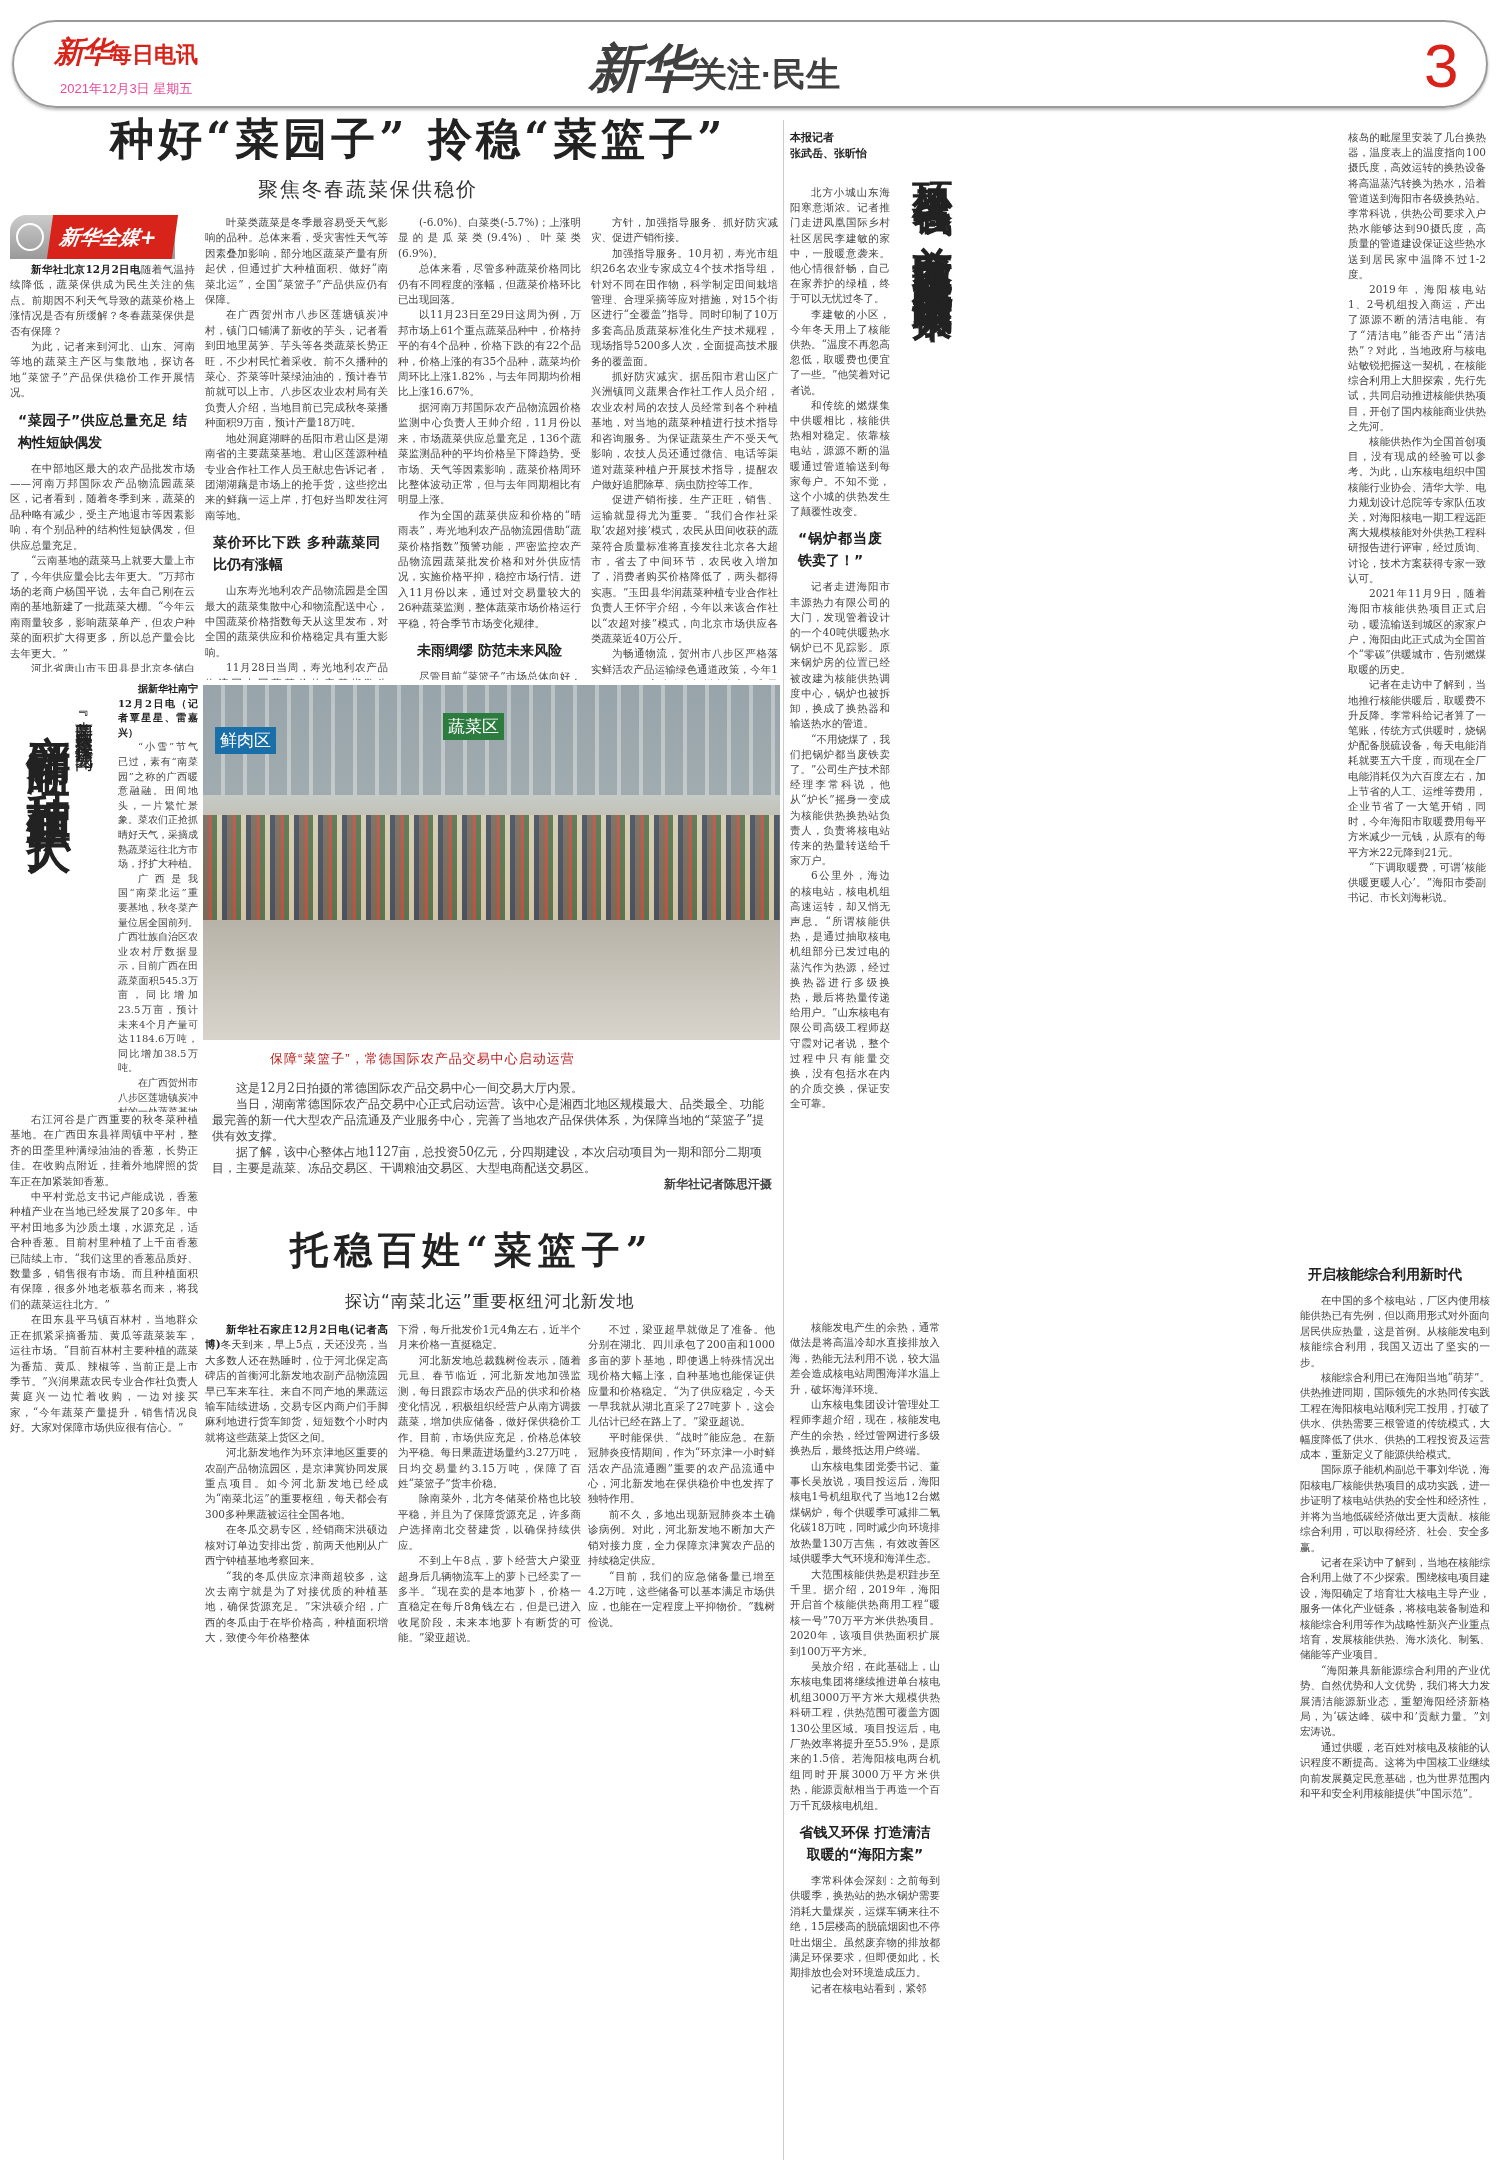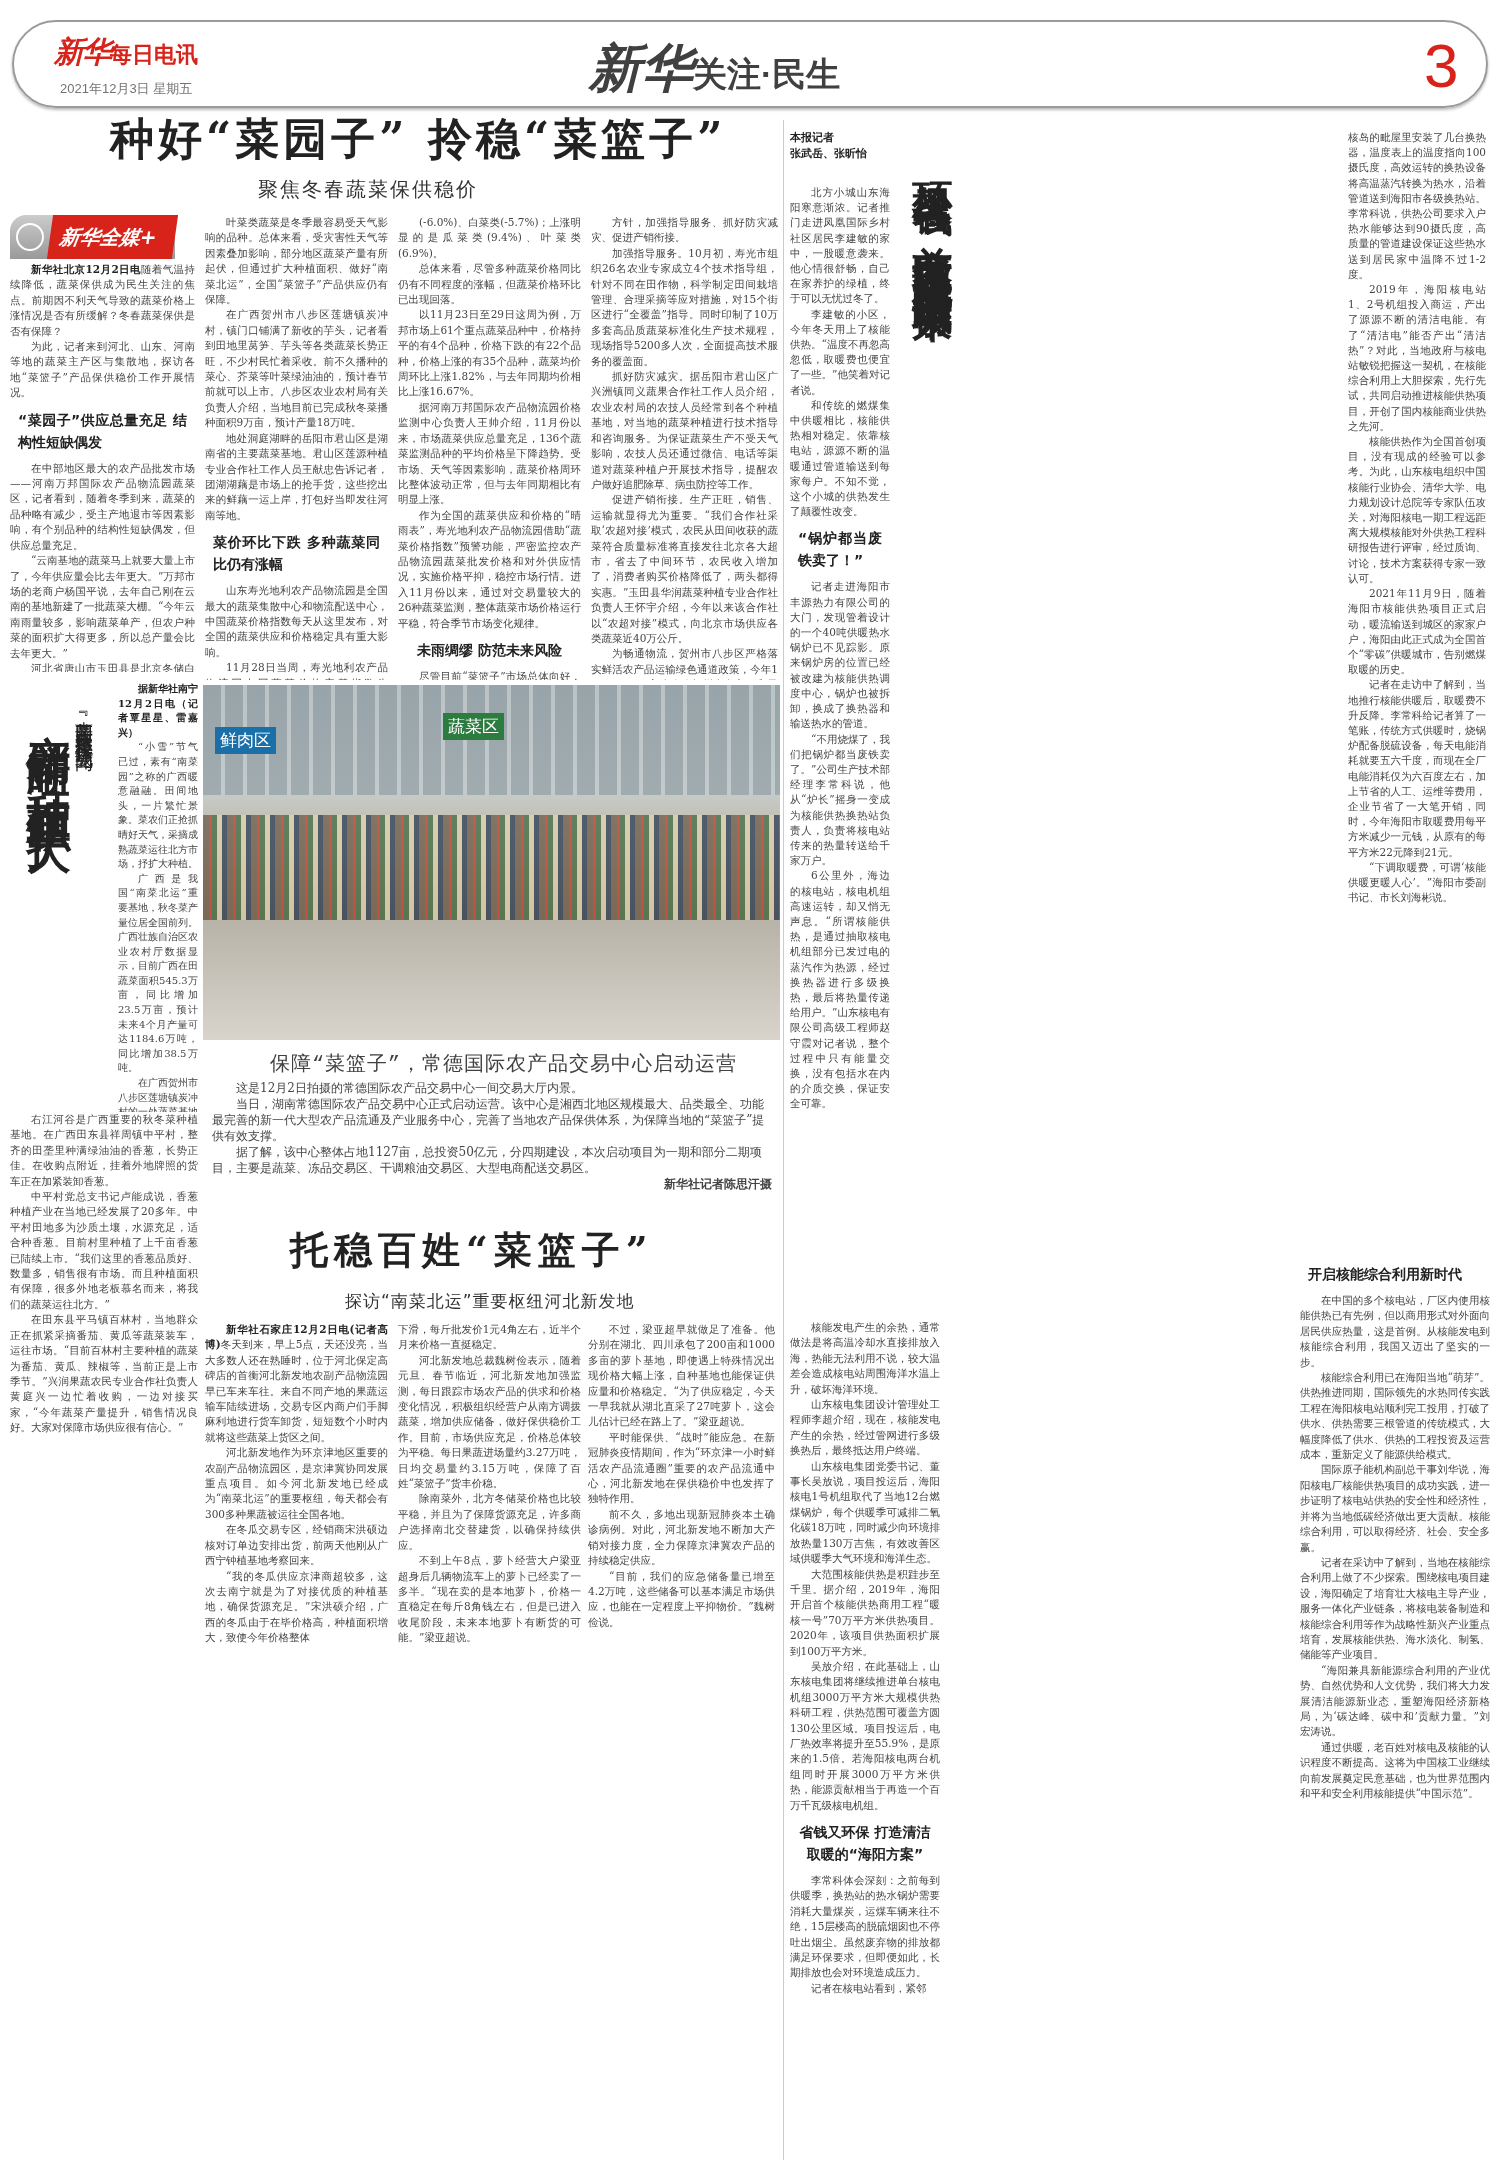--- a/index.html
+++ b/index.html
@@ -1,41 +1,41 @@
 <!DOCTYPE html>
 <html><head>
 <meta charset="utf-8">
 <style>
 *{box-sizing:border-box;margin:0;padding:0}
 body{width:1500px;height:2169px;background:#fff;font-family:"DejaVu Serif",serif;color:#333;position:relative;overflow:hidden}
 .abs{position:absolute}
 .masthead{left:12px;top:20px;width:1476px;height:88px;border:2px solid #9a9a9a;border-radius:44px;box-shadow:0 2px 3px #bbb}
 .mh-logo{left:40px;top:10px;font-family:"DejaVu Serif",serif;font-size:30px;color:#d7231a;font-style:italic;font-weight:bold;letter-spacing:-2px}
 .mh-logo span{font-size:22px;font-style:normal;letter-spacing:0}
-.mh-date{left:46px;top:58px;font-family:"Liberation Sans",sans-serif;font-size:13px;color:#737373}
+.mh-date{left:46px;top:58px;font-family:"Liberation Sans",sans-serif;font-size:13px;color:#ec4899}
 .mh-center{left:575px;top:12px;font-size:52px;color:#404040;font-style:italic;font-weight:bold}
 .mh-center span{font-size:34px;font-style:normal;font-family:"Liberation Sans",sans-serif;font-weight:bold}
 .mh-page{left:1410px;top:8px;font-family:"Liberation Sans",sans-serif;font-size:62px;color:#d7231a}
 .h1{font-family:"DejaVu Serif",serif;font-weight:bold;color:#222;letter-spacing:4px}
 .sub{font-family:"DejaVu Sans",sans-serif;color:#333}
 .col{font-size:10.5px;line-height:15.4px;color:#444;text-align:justify;overflow:hidden}
 .col p{text-indent:2em}
 .col .lead{font-weight:bold;color:#222}
 .subhead{font-family:"DejaVu Sans",sans-serif;font-weight:bold;color:#222;font-size:14px;line-height:22px;margin:8px 8px}
 .badge{left:10px;top:215px;width:165px;height:44px}
 .badge .grey{position:absolute;left:0;top:0;width:165px;height:44px;background:linear-gradient(#ccc,#999);border-radius:16px 0 0 0}
 .badge .red{position:absolute;left:40px;top:0;width:125px;height:44px;background:#d7231a;color:#fff;font-family:"DejaVu Sans",sans-serif;font-weight:bold;font-style:italic;font-size:20px;line-height:44px;padding-left:10px;transform:skewX(-8deg)}
 .badge .globe{position:absolute;left:6px;top:8px;width:28px;height:28px;border-radius:50%;border:2px solid #fff}
 .vert{writing-mode:vertical-rl;font-family:"DejaVu Serif",serif;font-weight:bold;color:#222}
 .photo{left:203px;top:685px;width:577px;height:355px;overflow:hidden;background:linear-gradient(180deg,#8a9aa0 0%,#c7ccc8 30%,#b6a990 55%,#8d7f6c 80%,#c9c2b5 100%)}
 .photo .roof{position:absolute;left:0;top:0;width:100%;height:110px;background:repeating-linear-gradient(90deg,#9aa6ab 0 18px,#c3cacc 18px 22px);opacity:.85}
 .photo .sign{position:absolute;background:#1a6fa8;color:#fff;font-family:"DejaVu Sans",sans-serif;font-size:17px;padding:2px 5px}
 .photo .floor{position:absolute;left:0;bottom:0;width:100%;height:120px;background:linear-gradient(180deg,#b8b3a8,#d8d4cc)}
 .photo .crowd{position:absolute;left:0;top:130px;width:100%;height:120px;background:repeating-linear-gradient(90deg,#6b5b4a 0 6px,#c23b2f 6px 9px,#3f6a3f 9px 14px,#e0d2b0 14px 19px,#2b3b55 19px 24px);opacity:.75}
-.caption-title{font-family:Liberation Mono, monospace;font-size:20px;color:#404040;letter-spacing:1px}
+.caption-title{font-family:Liberation Sans, sans-serif;font-size:13px;color:#b91c1c;letter-spacing:1px}
 .caption{font-size:12px;line-height:16px;color:#444}
 .divider{background:#ccc}
 </style>
 </head>
 <body>
 
 <div class="abs masthead">
   <div class="abs mh-logo"><b>新华</b><span>每日电讯</span></div>
   <div class="abs mh-date">2021年12月3日 星期五</div>
   <div class="abs mh-center"><b>新华</b><span>关注·民生</span></div>

